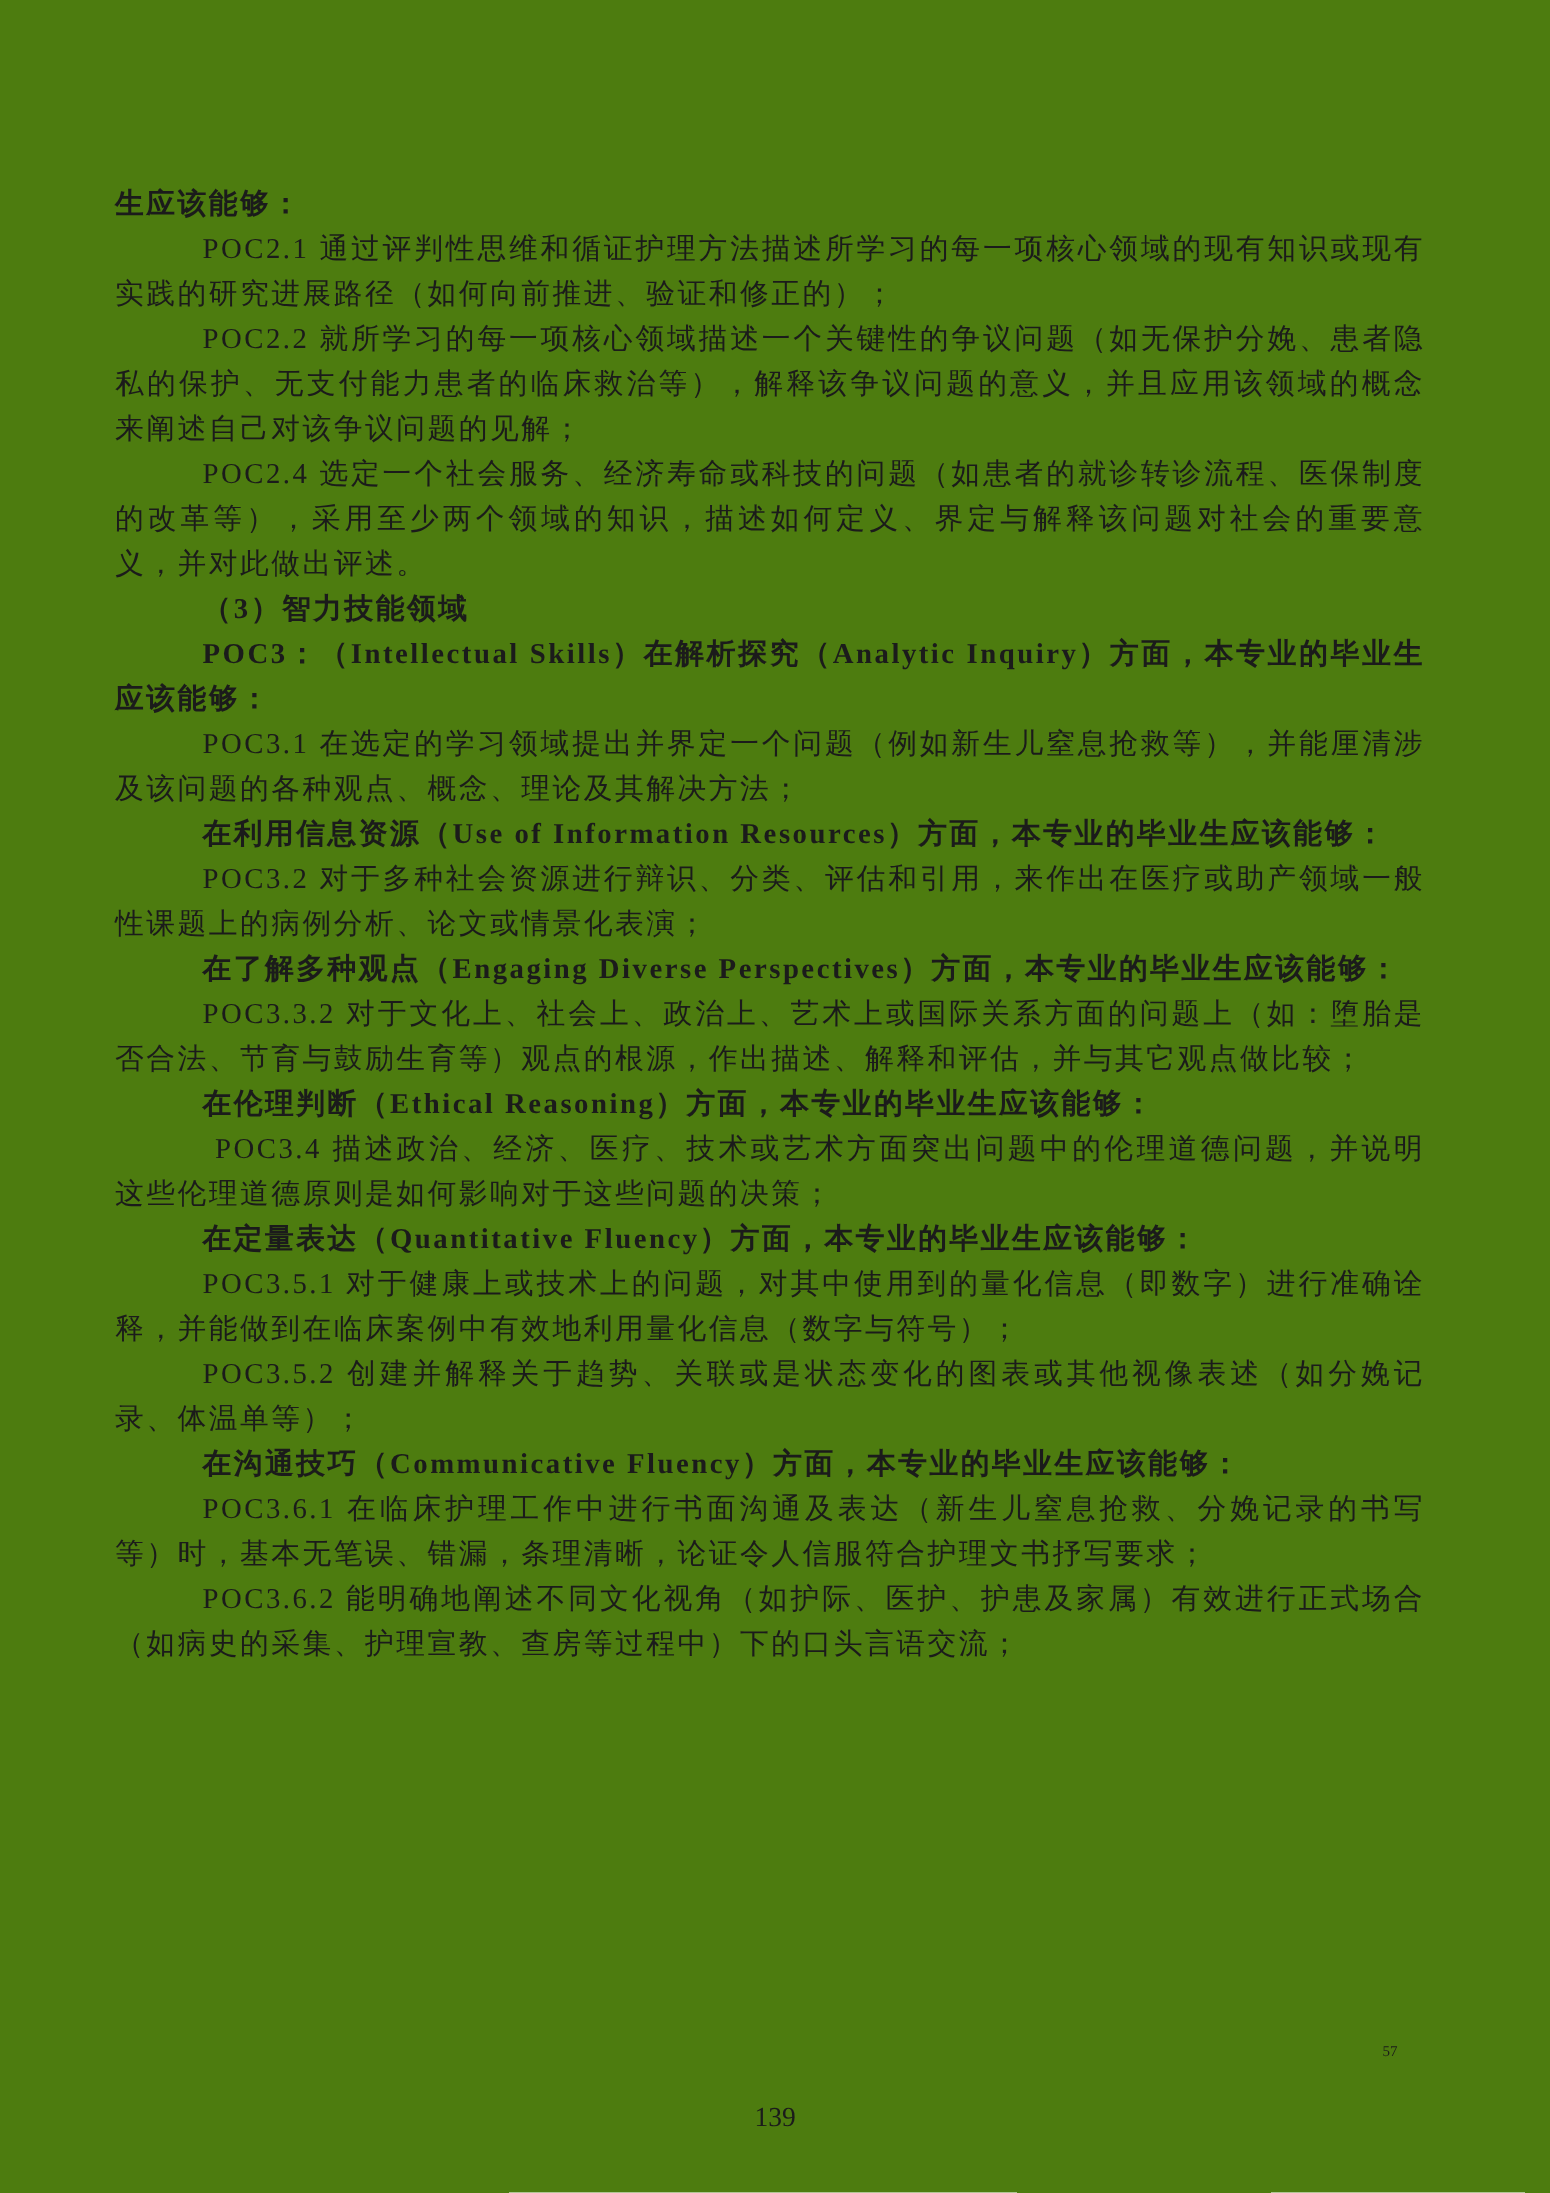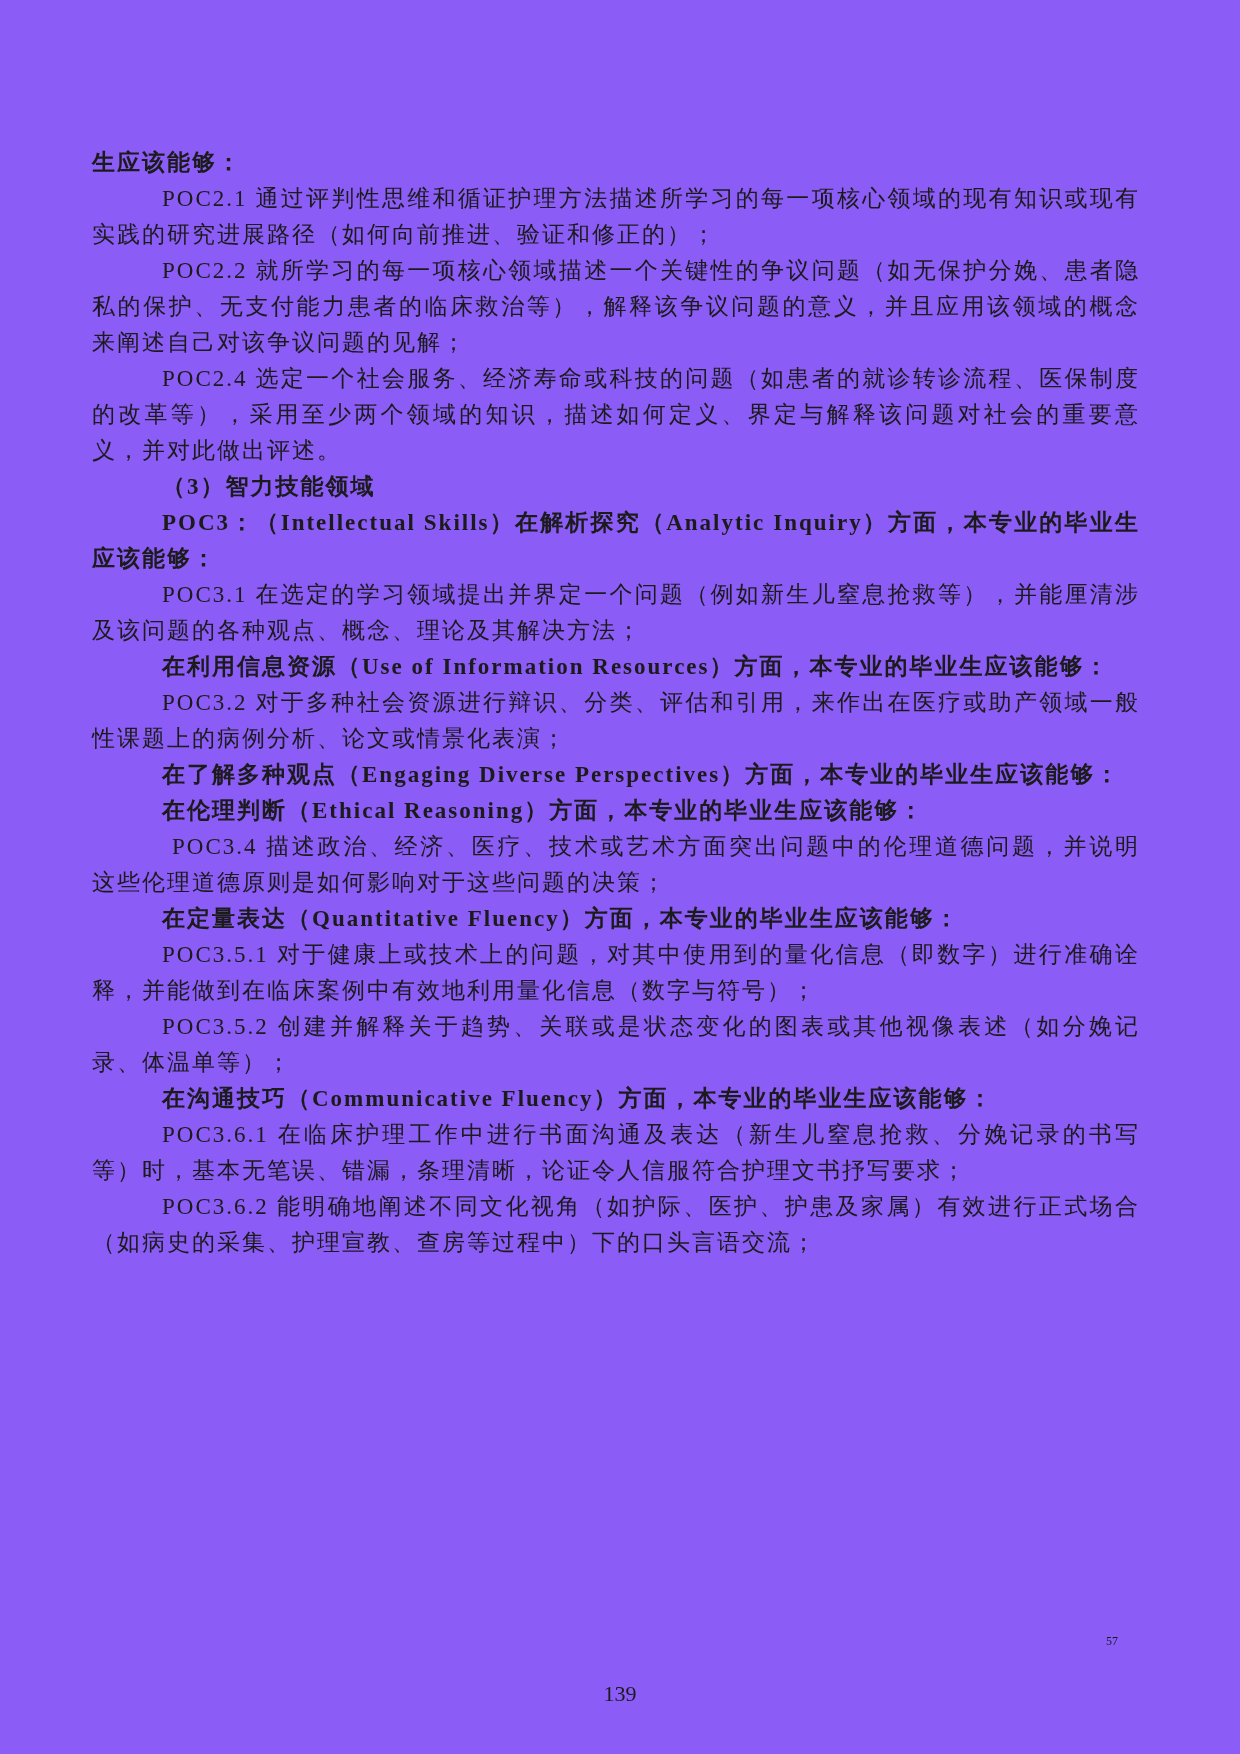--- a/index.html
+++ b/index.html
@@ -1,21 +1,21 @@
 <!DOCTYPE html>
 <html><head>
 <meta charset="utf-8">
 <style>
   * { margin: 0; padding: 0; box-sizing: border-box; }
   html, body { background: #ffffff; }
   .page {
     position: relative;
     width: 1240px;
     height: 1754px;
-    background: #8b5cf6;
+    background: #4d7c0f;
     font-family: "Liberation Serif", "DejaVu Serif", serif;
     color: #1b1b1b;
     overflow: hidden;
   }
   .content {
     position: absolute;
     left: 92px;
     top: 145px;
     width: 1048px;
   }
@@ -59,20 +59,21 @@
     <p class="para bold no-indent">生应该能够：</p>
     <p class="para">POC2.1 通过评判性思维和循证护理方法描述所学习的每一项核心领域的现有知识或现有实践的研究进展路径（如何向前推进、验证和修正的）；</p>
     <p class="para">POC2.2 就所学习的每一项核心领域描述一个关键性的争议问题（如无保护分娩、患者隐私的保护、无支付能力患者的临床救治等），解释该争议问题的意义，并且应用该领域的概念来阐述自己对该争议问题的见解；</p>
     <p class="para">POC2.4 选定一个社会服务、经济寿命或科技的问题（如患者的就诊转诊流程、医保制度的改革等），采用至少两个领域的知识，描述如何定义、界定与解释该问题对社会的重要意义，并对此做出评述。</p>
     <p class="para bold">（3）智力技能领域</p>
     <p class="para bold">POC3：（Intellectual Skills）在解析探究（Analytic Inquiry）方面，本专业的毕业生应该能够：</p>
     <p class="para">POC3.1 在选定的学习领域提出并界定一个问题（例如新生儿窒息抢救等），并能厘清涉及该问题的各种观点、概念、理论及其解决方法；</p>
     <p class="para bold">在利用信息资源（Use of Information Resources）方面，本专业的毕业生应该能够：</p>
     <p class="para">POC3.2 对于多种社会资源进行辩识、分类、评估和引用，来作出在医疗或助产领域一般性课题上的病例分析、论文或情景化表演；</p>
     <p class="para bold">在了解多种观点（Engaging Diverse Perspectives）方面，本专业的毕业生应该能够：</p>
+    <p class="para">POC3.3.2 对于文化上、社会上、政治上、艺术上或国际关系方面的问题上（如：堕胎是否合法、节育与鼓励生育等）观点的根源，作出描述、解释和评估，并与其它观点做比较；</p>
     <p class="para bold">在伦理判断（Ethical Reasoning）方面，本专业的毕业生应该能够：</p>
     <p class="para indent-plus">POC3.4 描述政治、经济、医疗、技术或艺术方面突出问题中的伦理道德问题，并说明这些伦理道德原则是如何影响对于这些问题的决策；</p>
     <p class="para bold">在定量表达（Quantitative Fluency）方面，本专业的毕业生应该能够：</p>
     <p class="para">POC3.5.1 对于健康上或技术上的问题，对其中使用到的量化信息（即数字）进行准确诠释，并能做到在临床案例中有效地利用量化信息（数字与符号）；</p>
     <p class="para">POC3.5.2 创建并解释关于趋势、关联或是状态变化的图表或其他视像表述（如分娩记录、体温单等）；</p>
     <p class="para bold">在沟通技巧（Communicative Fluency）方面，本专业的毕业生应该能够：</p>
     <p class="para">POC3.6.1 在临床护理工作中进行书面沟通及表达（新生儿窒息抢救、分娩记录的书写等）时，基本无笔误、错漏，条理清晰，论证令人信服符合护理文书抒写要求；</p>
     <p class="para">POC3.6.2 能明确地阐述不同文化视角（如护际、医护、护患及家属）有效进行正式场合（如病史的采集、护理宣教、查房等过程中）下的口头言语交流；</p>
   </div>
 

